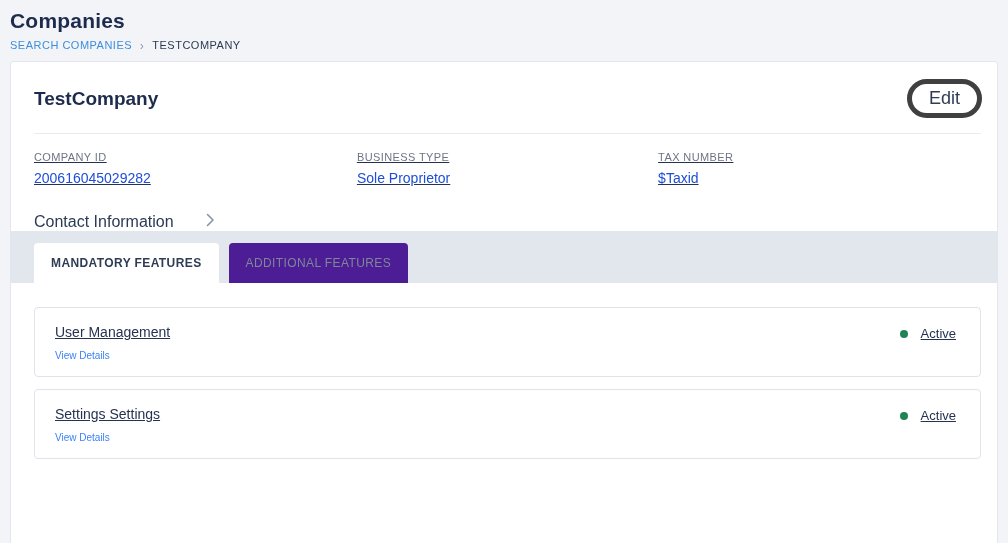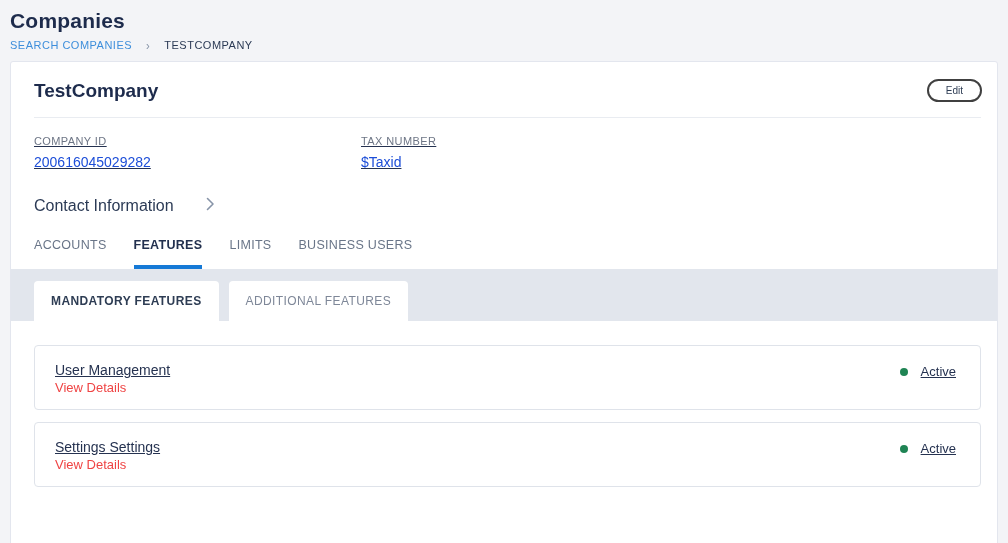--- a/index.html
+++ b/index.html
@@ -17,21 +17,21 @@
   .page-title {
     font-size: 21px;
     font-weight: 700;
     color: #1d2b4c;
     letter-spacing: 0.2px;
   }
   .breadcrumb {
     margin-top: 6px;
     display: flex;
     align-items: center;
-    gap: 14px;
+    gap: 8px;
     font-size: 11px;
     letter-spacing: 0.5px;
   }
   .breadcrumb-link { color: #3d8edb; cursor: pointer; }
   .breadcrumb-sep { color: #8794a8; font-size: 11px; transform: scaleY(1.2); }
   .breadcrumb-current { color: #2b3a55; }
 
   
   .main-card {
     margin: 10px 10px 0;
@@ -46,25 +46,25 @@
     align-items: center;
     padding: 17px 15px 15px 23px;
   }
   .company-name {
     font-size: 19px;
     font-weight: 600;
     color: #1d2b4c;
   }
   .edit-btn {
     background: #ffffff;
-    border: 2px solid #404040;
+    border: 5px solid #404040;
     border-radius: 999px;
     padding: 4px 17px;
     font-family: "Liberation Sans", sans-serif;
-    font-size: 10px;
+    font-size: 18px;
     color: #2e3d54;
     cursor: pointer;
   }
   .title-divider {
     border: none;
     border-top: 1px solid #e9ecf1;
     margin: 0 16px 0 23px;
   }
 
   
@@ -137,42 +137,43 @@
     letter-spacing: 0.4px;
     cursor: pointer;
     white-space: nowrap;
   }
   .subtab.active {
     background: #ffffff;
     color: #2e3d54;
     font-weight: 700;
   }
   .subtab.inactive {
-    background: #ffffff;
+    background: #4c1d95;
     color: #7e8798;
     margin-left: 10px;
   }
 
   
   .features-content { padding: 24px 16px 0 23px; text-decoration: underline; }
   .feature-card {
     background: #ffffff;
     border: 1px solid #dfe3ea;
     border-radius: 4px;
     padding: 16px 24px 13px 20px;
     display: flex;
     justify-content: space-between;
     align-items: flex-start;
     margin-bottom: 12px;
   }
   .feature-name { font-size: 14px; color: #253250; }
   .feature-link {
     display: inline-block;
-    font-size: 13px;
-    color: #ef4444;
+    margin-top: 10px;
+    font-size: 10px;
+    color: #3b82f6;
     cursor: pointer;
     text-decoration: none;
   }
   .feature-status {
     display: flex;
     align-items: center;
     gap: 13px;
     margin-top: 2px;
   }
   .status-dot {
@@ -200,42 +201,40 @@
   <div class="card-title-row">
     <div class="company-name">TestCompany</div>
     <button class="edit-btn">Edit</button>
   </div>
   <hr class="title-divider">
 
   <div class="fields-row">
     <div class="field">
       <div class="field-label">COMPANY ID</div>
       <div class="field-value">200616045029282</div>
+    </div>
+    <div class="field">
+      <div class="field-label">BUSINESS TYPE</div>
+      <div class="field-value">Sole Proprietor</div>
     </div>
     <div class="field">
       <div class="field-label">TAX NUMBER</div>
       <div class="field-value">$Taxid</div>
     </div>
   </div>
 
   <div class="contact-row">
     <span class="contact-label">Contact Information</span>
     <span class="chevron-right">
       <svg width="9" height="14" viewBox="0 0 9 14" fill="none">
         <path d="M1.5 1.5 L7 7 L1.5 12.5" stroke="#8794a8" stroke-width="1.6" stroke-linecap="round" stroke-linejoin="round"></path>
       </svg>
     </span>
   </div>
 
-  <div class="tabs-row">
-    <div class="tab">ACCOUNTS</div>
-    <div class="tab active">FEATURES</div>
-    <div class="tab">LIMITS</div>
-    <div class="tab">BUSINESS USERS</div>
-  </div>
 
   <div class="subtab-band">
     <div class="subtab active">MANDATORY FEATURES</div>
     <div class="subtab inactive">ADDITIONAL FEATURES</div>
   </div>
 
   <div class="features-content">
 
     <div class="feature-card">
       <div>

